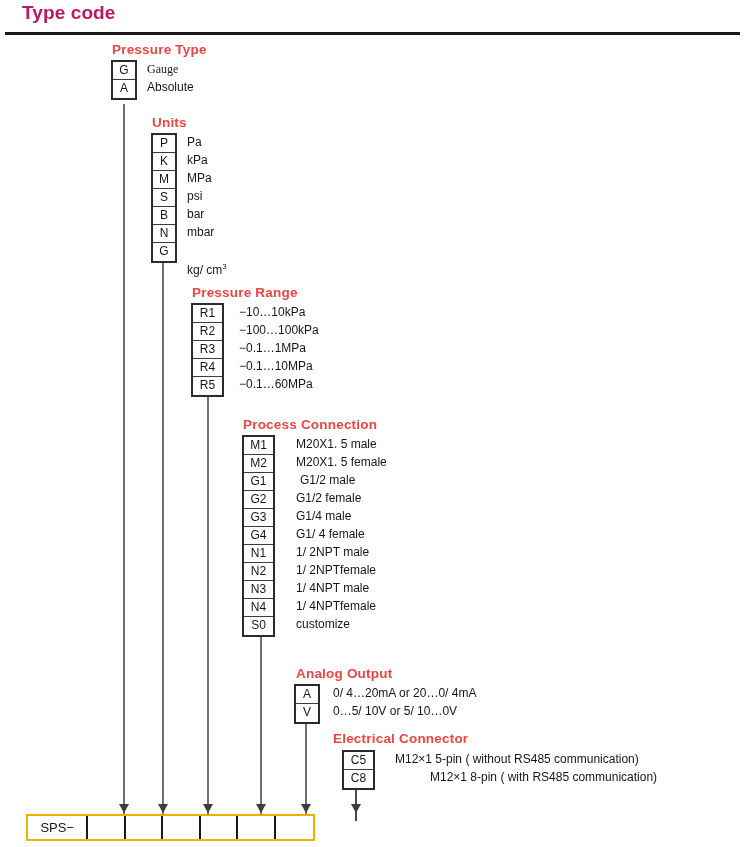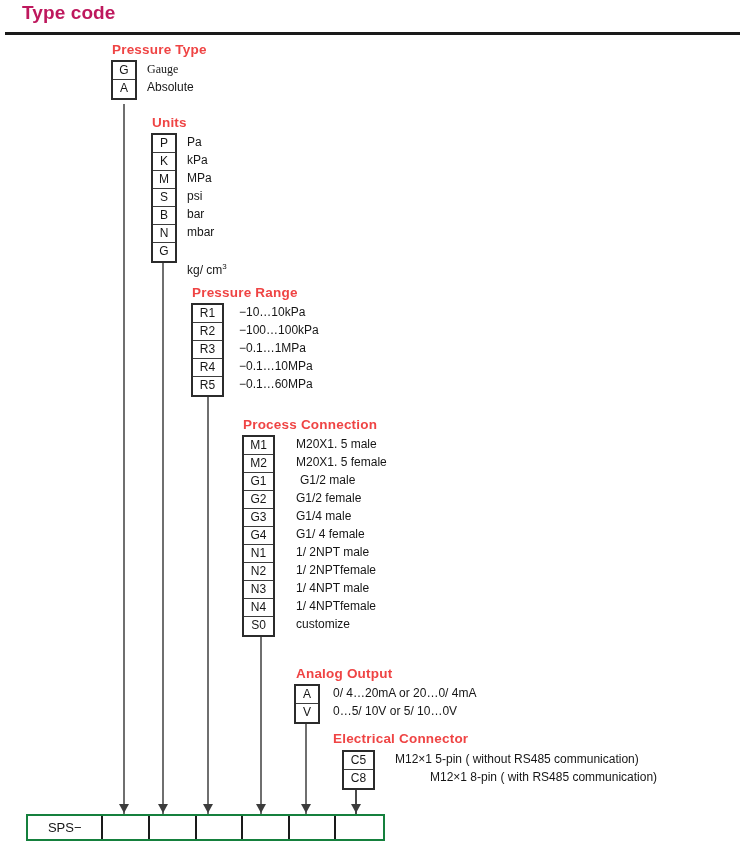--- a/index.html
+++ b/index.html
@@ -104,23 +104,23 @@
     border-left: 5px solid transparent;
     border-right: 5px solid transparent;
     border-top: 9px solid #3c3c3c;
   }
 
   
   .result-bar {
     position: absolute;
     left: 26px;
     top: 814px;
-    width: 359px;
+    width: 289px;
     height: 27px;
-    border: 2px solid #15803d;
+    border: 2px solid #eab308;
     box-sizing: border-box;
     display: flex;
     background: #ffffff;
   }
   .result-cell {
     box-sizing: border-box;
     border-right: 2px solid #1a1a1a;
     height: 100%;
     display: flex;
     align-items: center;

